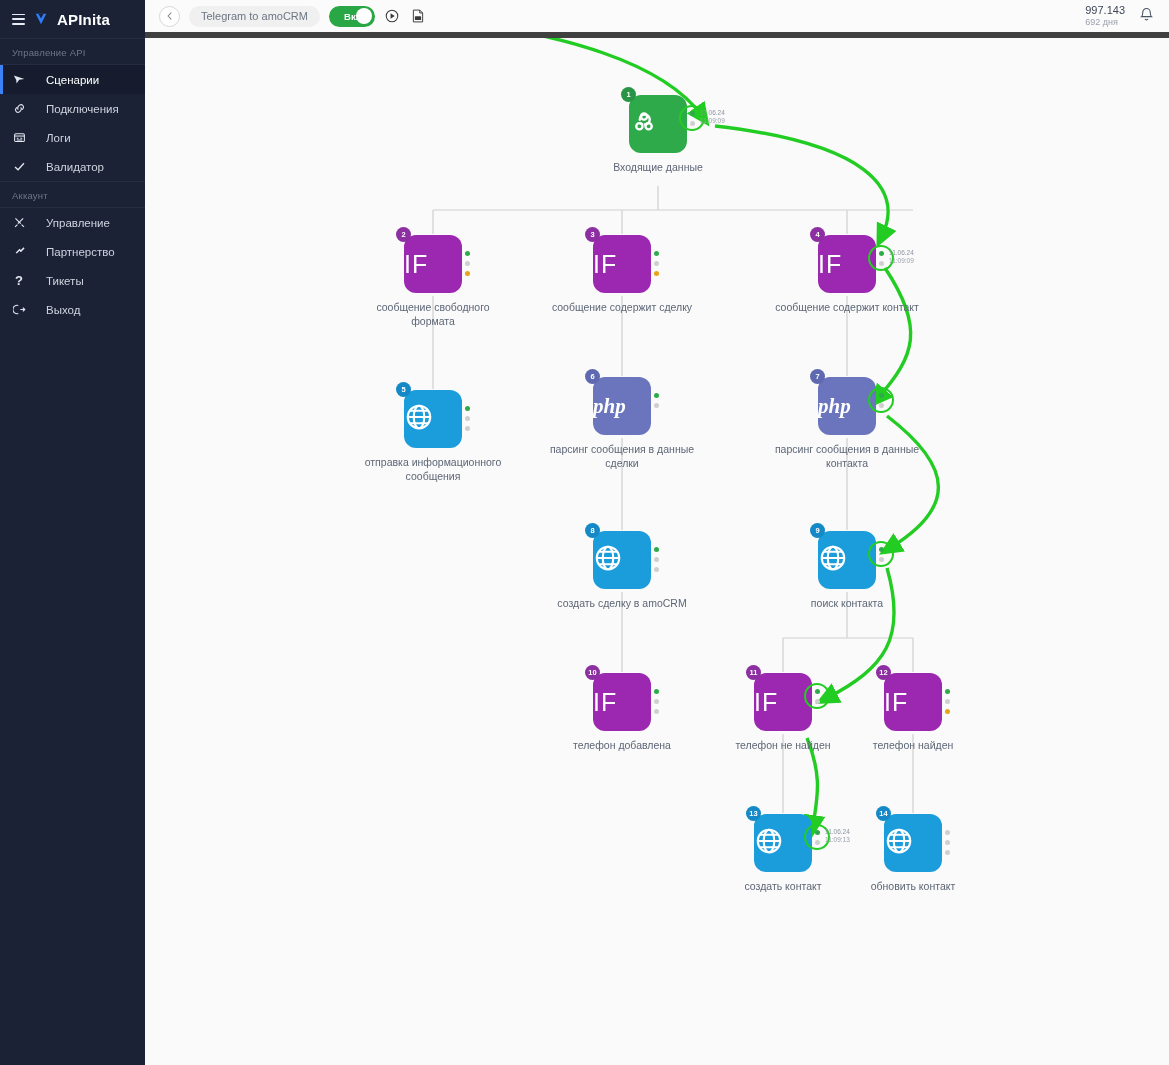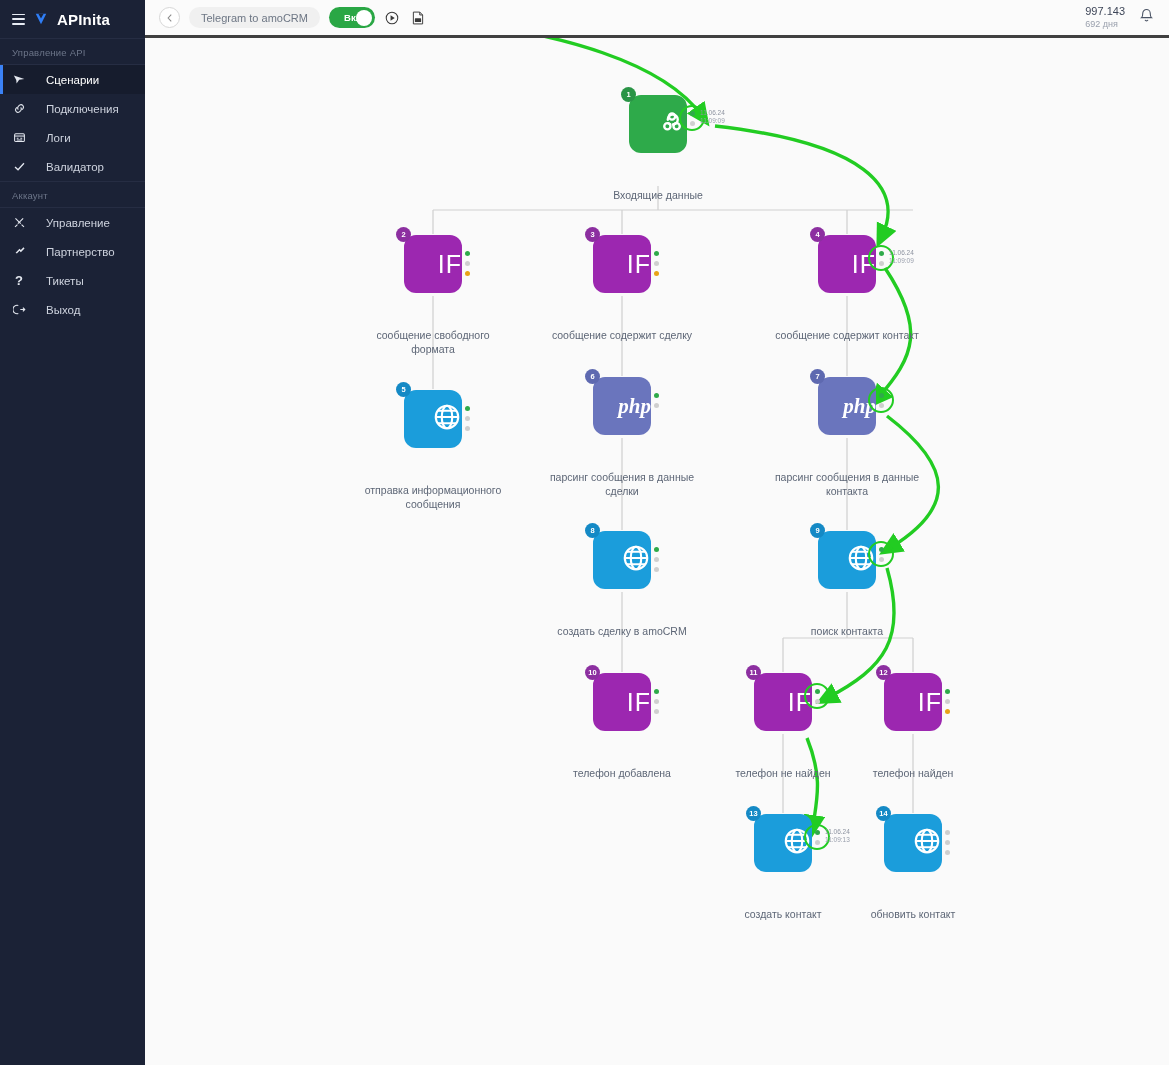--- a/index.html
+++ b/index.html
@@ -40,21 +40,21 @@
   .nav-item.active { background: #161c2d; color: #ffffff; }
   .nav-item.active::before {
     content: ""; position: absolute; left: 0; top: 0; bottom: 0;
     width: 3px; background: #3b82f6;
   }
 
   
   #main { flex: 1 1 auto; position: relative; background: #ffffff; }
   #topbar {
     position: absolute; left: 0; top: 0; right: 0; height: 38px;
-    background: #fbfbfb; border-bottom: 3px solid #404040;
+    background: #fbfbfb; border-bottom: 6px solid #404040;
     display: flex; align-items: center; padding: 0 14px; gap: 9px; z-index: 30;
   }
   .back-btn {
     width: 21px; height: 21px; border-radius: 50%; border: 1px solid #d7d7d7;
     display: flex; align-items: center; justify-content: center;
     color: #8a8a8a; font-size: 10px; cursor: pointer; background: #fff;
   }
   .scn-name {
     height: 21px; border-radius: 11px; background: #f0f0f0;
     display: flex; align-items: center; padding: 0 12px;
@@ -83,21 +83,21 @@
     position: absolute; left: 0; top: 38px; right: 0; bottom: 0;
     background: #fafafa; overflow: hidden;
   }
   #edges { position: absolute; left: 0; top: 0; width: 1024px; height: 1027px; }
   #nodes { position: absolute; left: 0; top: 0; width: 1024px; height: 1027px; }
 
   .node { position: absolute; width: 0; height: 0; }
   .tile {
     position: absolute; left: -29px; top: -29px;
     width: 58px; height: 58px; border-radius: 12px;
-    display: flex; align-items: center; justify-content: flex-end;
+    display: flex; align-items: center; justify-content: flex-start;
     color: #fff; cursor: pointer;
   }
   .tile.t-green { background: #2eaa4a; }
   .tile.t-if    { background: #9c27b0; }
   .tile.t-php   { background: #6a75bd; }
   .tile.t-http  { background: #1b9ddb; }
   .tile .iftext { font-size: 25px; font-weight: normal; letter-spacing: 1px; color:#fff; }
   .badge {
     position: absolute; left: -37px; top: -37px;
     width: 15px; height: 15px; border-radius: 50%;
@@ -121,21 +121,21 @@
   }
   .stamp {
     position: absolute; left: 42px; top: -15px; width: 70px;
     line-height: 1.3; white-space: nowrap;
   }
   .stamp div { font-size: 6.5px; color: #9aa0ad; }
   .stamp .s-date { color: #8d93a0; }
 
   .caption {
     position: absolute; left: -78px; top: 36px; width: 156px;
-    text-align: center; font-size: 10.5px; color: #5d6676; line-height: 1.35; margin-top: 28px;
+    text-align: center; font-size: 10.5px; color: #5d6676; line-height: 1.35;
   }
 </style>
 </head>
 <body>
 
 <div id="app">
 
   <aside id="sidebar">
     <div class="brand">
       <span class="burger">

